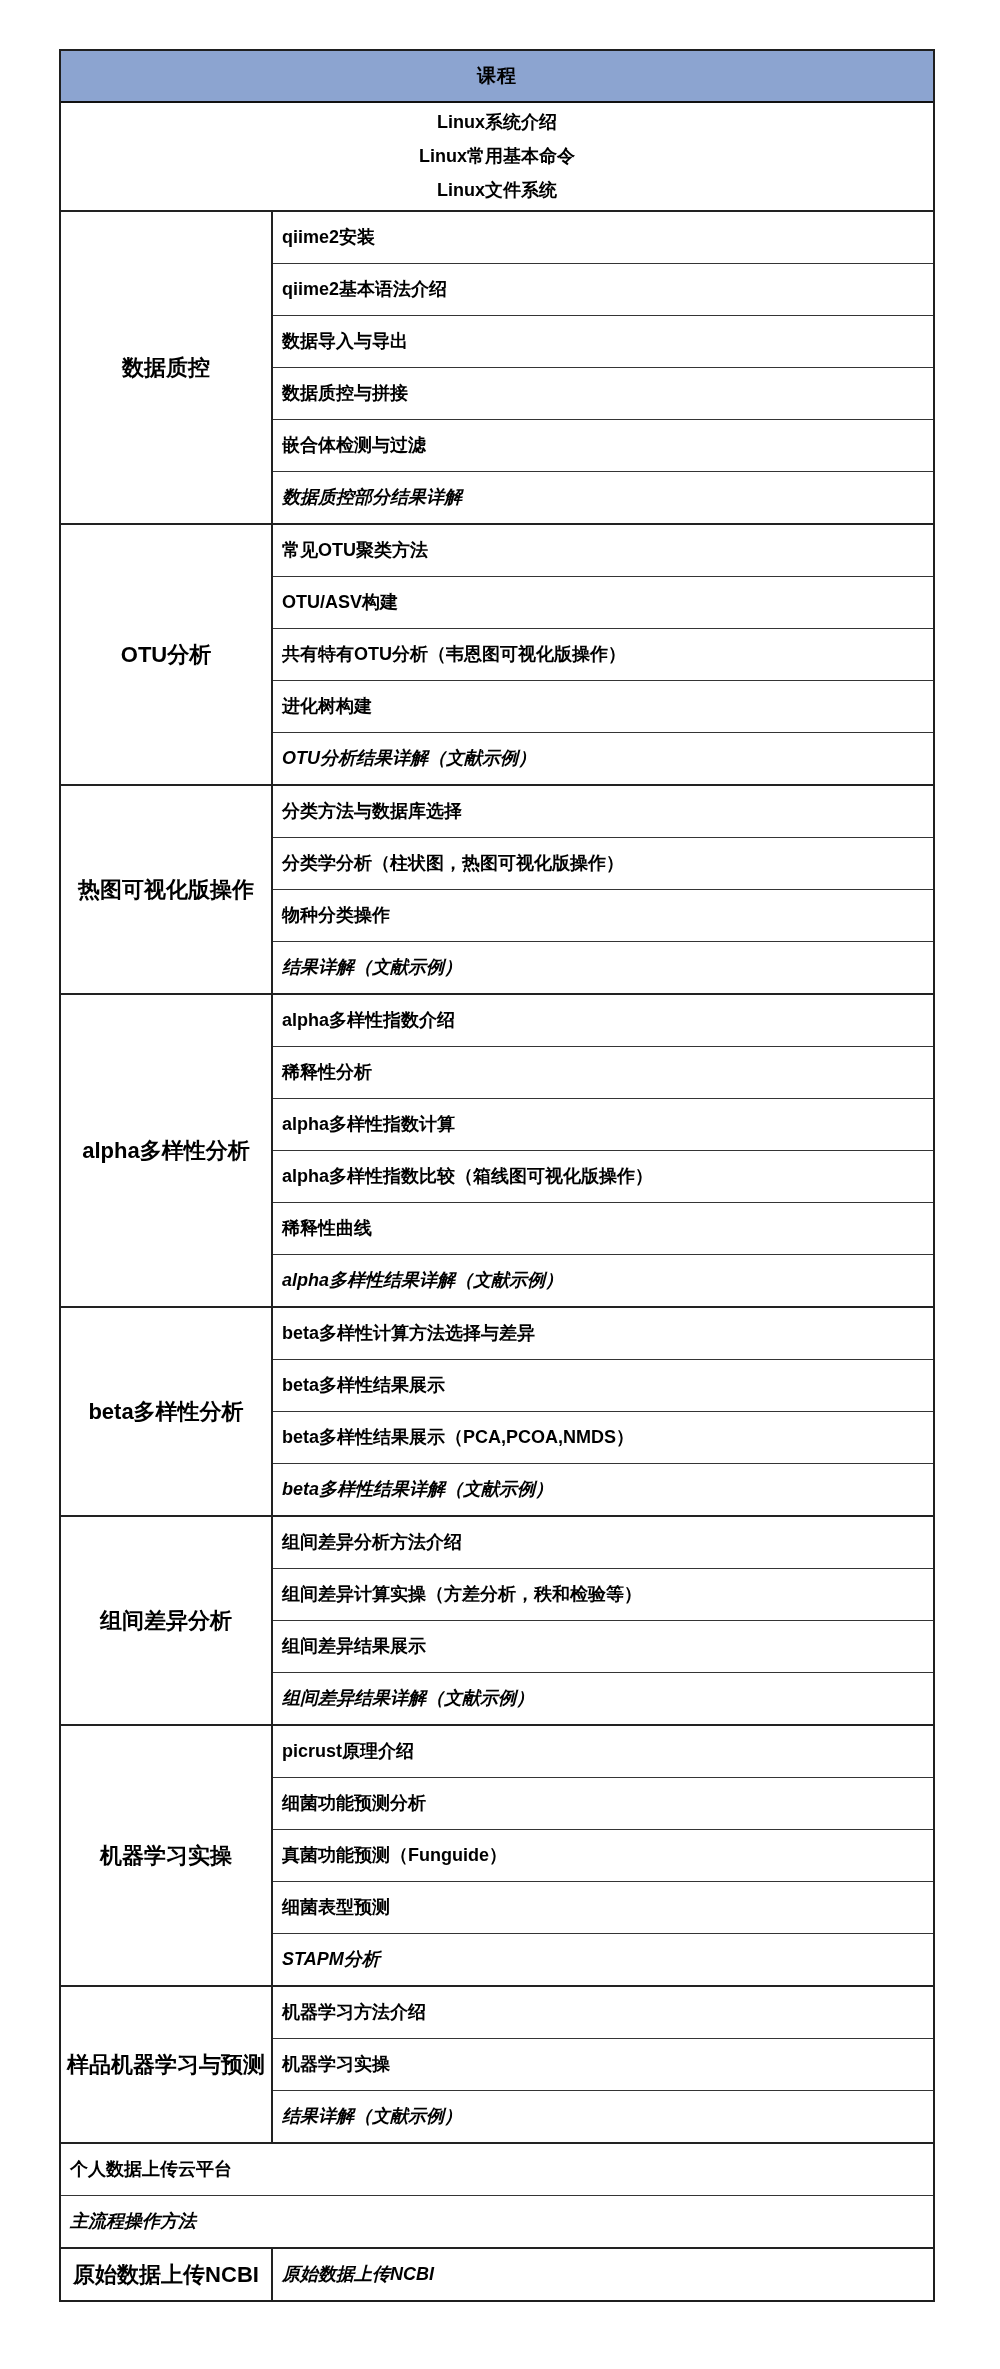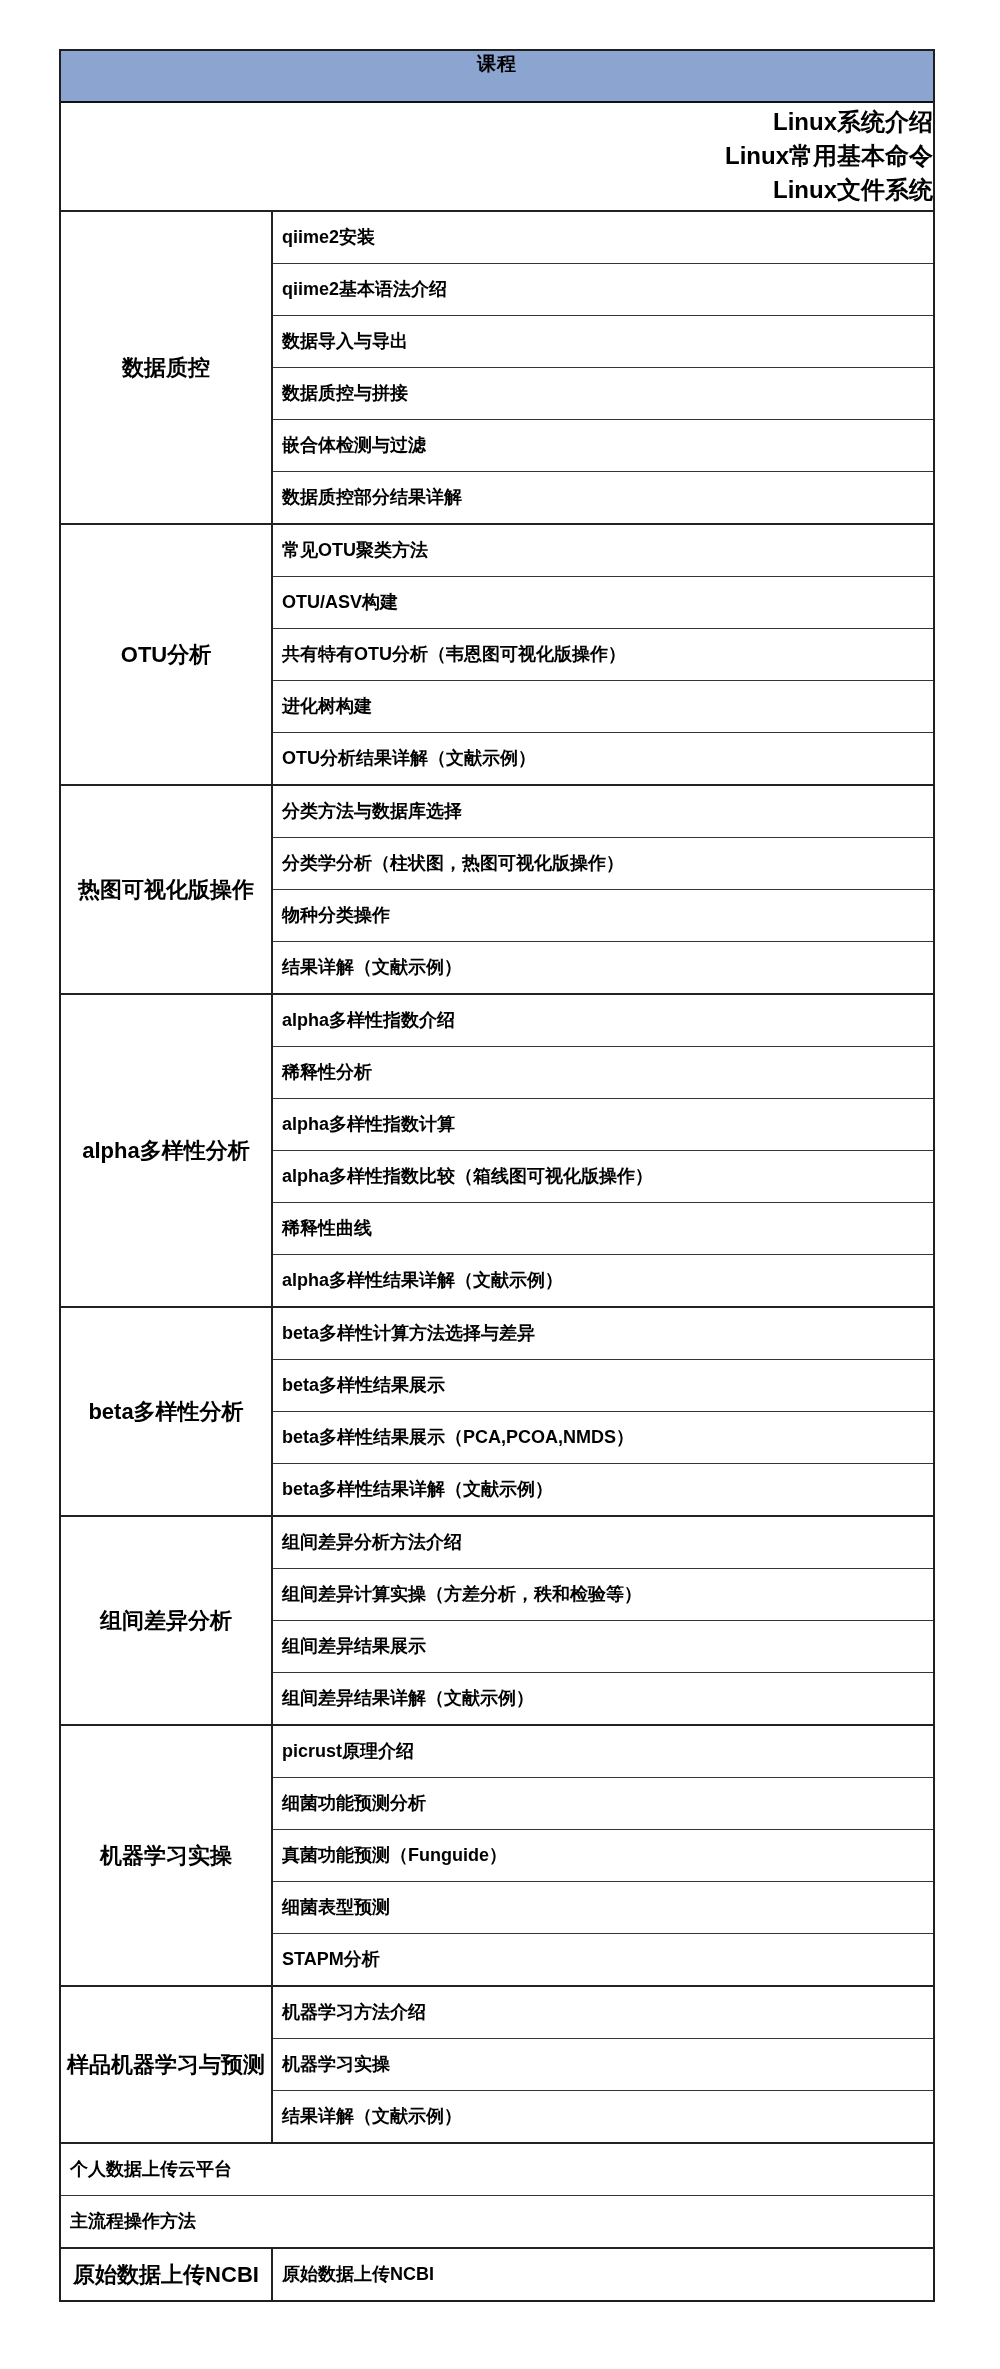--- a/index.html
+++ b/index.html
@@ -18,35 +18,35 @@
     left: 59px;
     top: 49px;
     width: 876px;
     border: 2px solid #1f1f1f;
     box-sizing: border-box;
     background: #ffffff;
   }
   .table-header {
     height: 50px;
     display: flex;
+    align-items: center;
     justify-content: center;
     font-size: 19px;
     border-bottom: 2px solid #111111;
     letter-spacing: 1px;
   }
   .intro-cell {
     border-bottom: 2px solid #222222;
     text-align: center;
     padding: 2px 0 3px 0;
   }
   .intro-line {
     height: 34px;
     line-height: 34px;
-    font-size: 24px;
-    text-align: right;
+    font-size: 18px;
   }
   .sections {}
   .section {
     display: flex;
     border-bottom: 2px solid #222222;
   }
   .section:last-child {
     border-bottom: none;
   }
   .section-category {
@@ -70,20 +70,21 @@
     height: 51px;
     line-height: 51px;
     border-bottom: 1px solid #353535;
     padding-left: 9px;
     font-size: 18px;
     white-space: nowrap;
     overflow: hidden;
   }
   .course-item:last-child {
     border-bottom: none;
+    font-style: italic;
   }
 </style>
 </head>
 <body style="color: rgb(0, 0, 0);">
 
 <div class="course-table">
   <div class="table-header" style="background: rgb(140, 164, 208);">
     <span>课程</span>
   </div>
   <div class="intro-cell">

